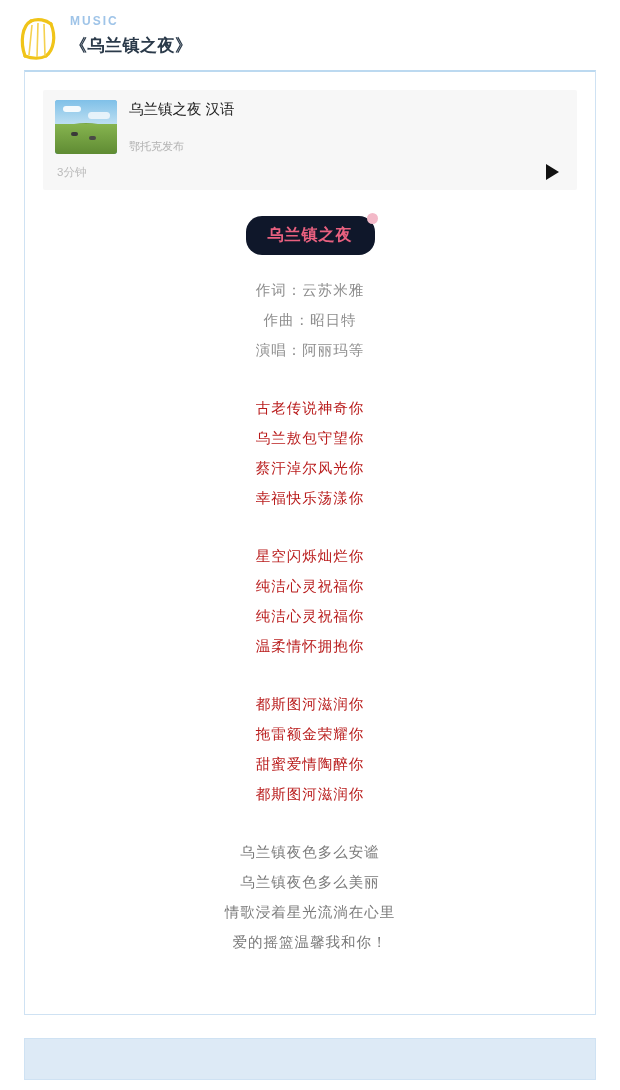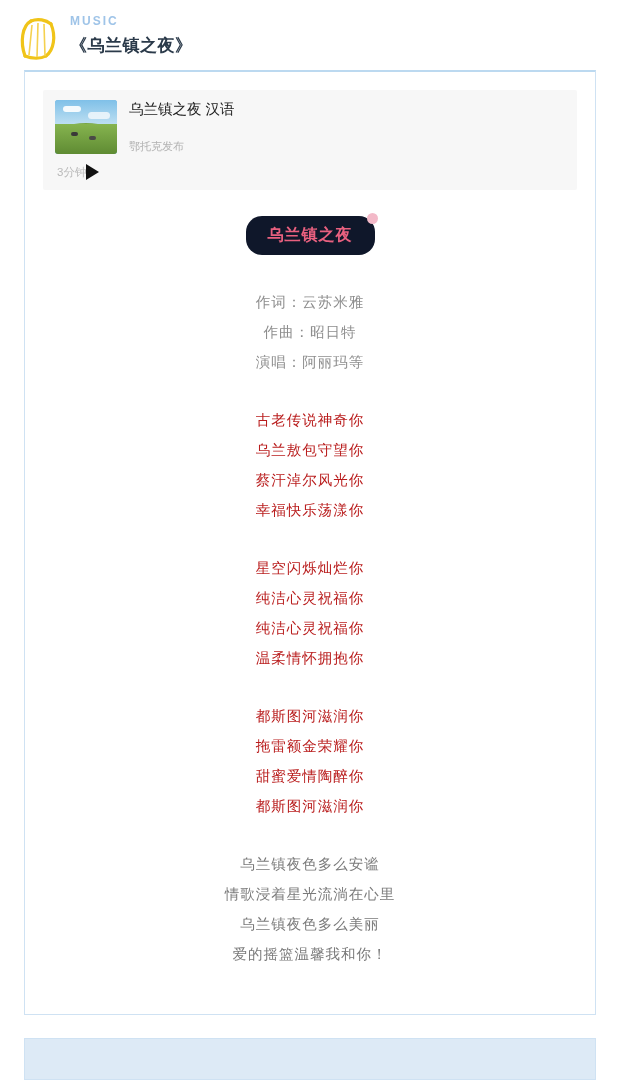--- a/index.html
+++ b/index.html
@@ -141,20 +141,21 @@
     color: #222;
     margin-bottom: 20px;
   }
   .audio-author {
     font-size: 11px;
     color: #b2b2b2;
   }
   .audio-bottom {
     display: flex;
     align-items: center;
+    justify-content: space-between;
     margin-top: 10px;
     padding: 0 2px 2px 2px;
   }
   .audio-duration {
     font-size: 11.5px;
     color: #b9b9b9;
   }
   .play-btn {
     width: 0; height: 0;
     border-left: 13px solid #111;
@@ -184,21 +185,21 @@
   .song-badge .dot {
     position: absolute;
     right: -3px;
     top: -3px;
     width: 11px;
     height: 11px;
     border-radius: 50%;
     background: #f3b9c8;
   }
   .credits {
-    margin-top: 32px;
+    margin-top: 20px;
   }
   .credit-line {
     font-size: 14.5px;
     color: #8d8d8d;
     line-height: 30px;
     letter-spacing: 1px;
   }
   .stanza {
     margin-top: 28px;
   }
@@ -300,22 +301,22 @@
 
       <div class="stanza">
         <div class="lyric-line">都斯图河滋润你</div>
         <div class="lyric-line">拖雷额金荣耀你</div>
         <div class="lyric-line">甜蜜爱情陶醉你</div>
         <div class="lyric-line">都斯图河滋润你</div>
       </div>
 
       <div class="stanza last">
         <div class="lyric-line">乌兰镇夜色多么安谧</div>
+        <div class="lyric-line">乌兰镇夜色多么美丽</div>
         <div class="lyric-line">情歌浸着星光流淌在心里</div>
-        <div class="lyric-line">乌兰镇夜色多么美丽</div>
         <div class="lyric-line">爱的摇篮温馨我和你！</div>
       </div>
 
     </div>
   </div>
 
   <div class="footer-strip"></div>
 
 </div>
 

